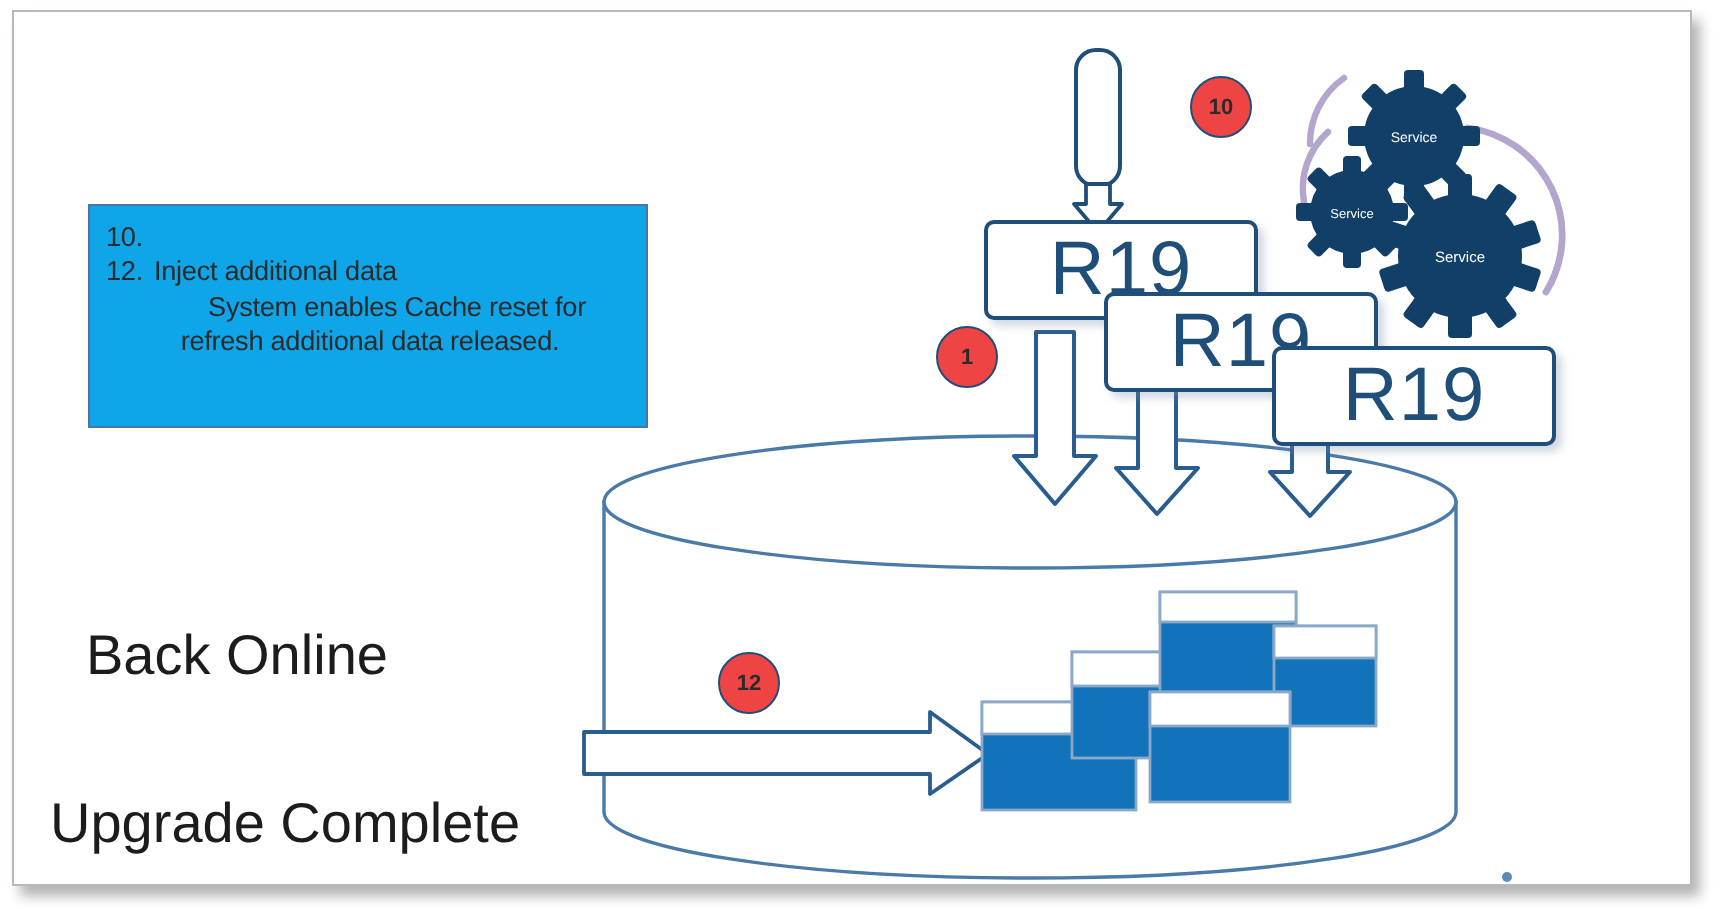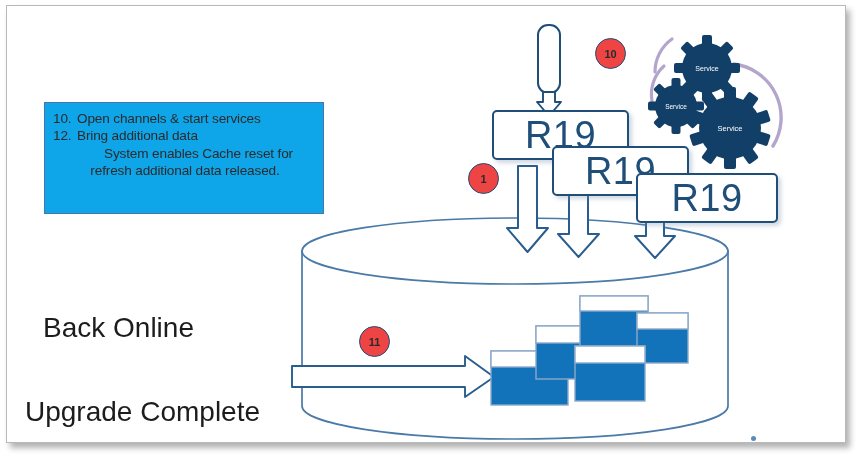--- a/index.html
+++ b/index.html
@@ -205,36 +205,35 @@
       <g>
         <rect x="568" y="340" width="70" height="55" fill="#1273ba" stroke="#8aa9c8" stroke-width="1.4"></rect>
         <rect x="568" y="340" width="70" height="17" fill="#ffffff" stroke="#8aa9c8" stroke-width="1.4"></rect>
       </g>
     </g>
   </svg>
 
   <div id="steps-box">
     <div class="step-line">
       <span class="step-num">10.</span>
-      <span>Open channels &amp; start services</span>
     </div>
     <div class="step-line">
       <span class="step-num">12.</span>
-      <span>Bring additional data</span>
+      <span>Inject additional data</span>
     </div>
     <div class="step-cont indent">System enables Cache reset for</div>
     <div class="step-cont">refresh additional data released.</div>
   </div>
 
   <div class="r19-box" id="r19-box-1">R19</div>
   <div class="r19-box" id="r19-box-2">R19</div>
   <div class="r19-box" id="r19-box-3">R19</div>
 
   <div class="callout" id="callout-10">10</div>
   <div class="callout" id="callout-11">1</div>
-  <div class="callout" id="callout-12">11</div>
+  <div class="callout" id="callout-12">12</div>
 
   <div class="big-label" id="label-back-online">Back Online</div>
   <div class="big-label" id="label-upgrade-complete">Upgrade Complete</div>
 
   <div id="bottom-dot"></div>
 
 </div>
 
 </body></html>

